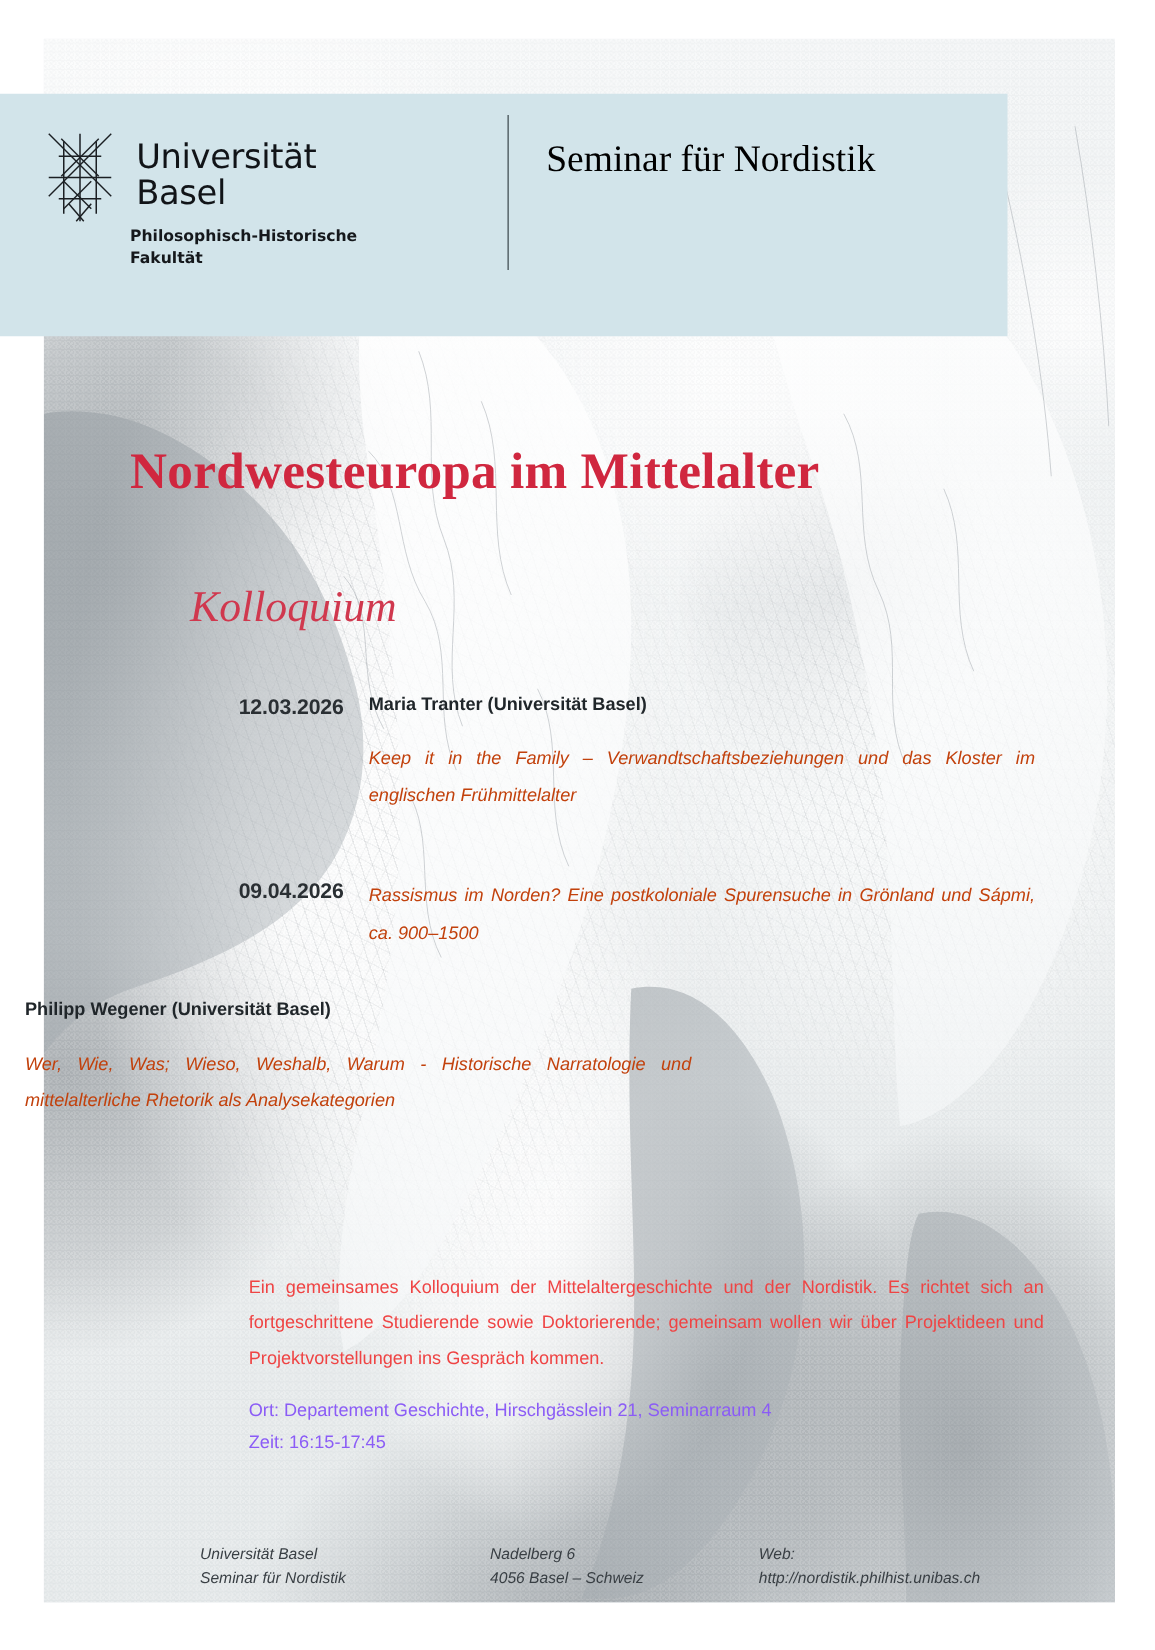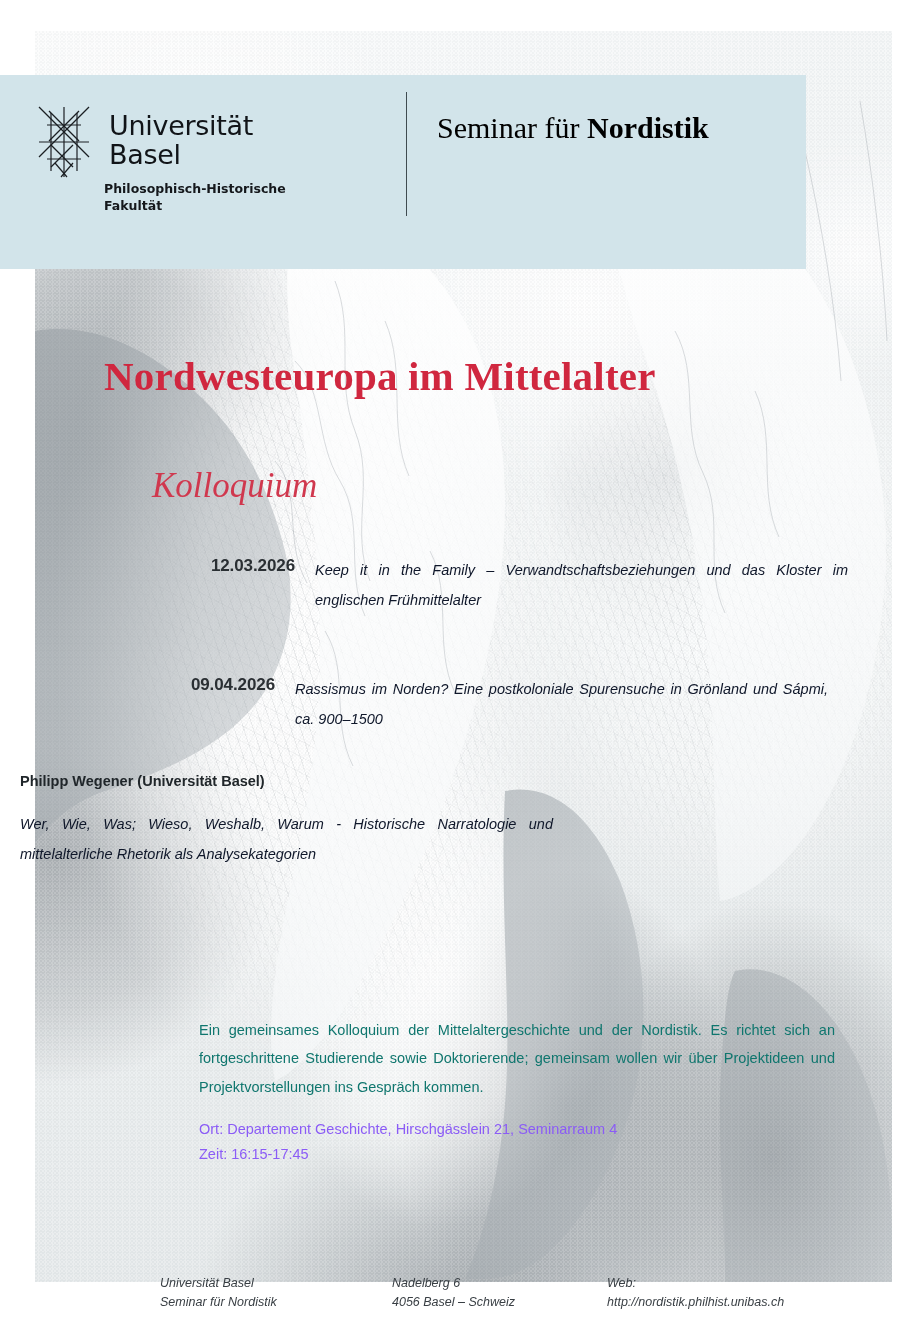--- a/index.html
+++ b/index.html
@@ -114,21 +114,21 @@
   }
   #seminar-title {
     position: absolute;
     left: 437px;
     top: 36px;
     font-family: "Liberation Serif", serif;
     font-size: 30px;
     color: #000000;
     white-space: nowrap;
   }
-  #seminar-title b { font-weight: 700; }
+  #seminar-title b { font-weight: 400; }
   #seminar-title span.light { font-weight: 400; }
   #department-lines {
     position: absolute;
     right: 36px;
     top: 104px;
     text-align: right;
     font-family: "DejaVu Sans", sans-serif;
     font-size: 13px;
     line-height: 1.45;
     color: #6b7176;
@@ -182,36 +182,36 @@
     font-weight: 700;
     font-size: 14.5px;
     color: #20262a;
     margin-bottom: 20px;
     line-height: 1.2;
   }
   .entry-talk {
     font-family: "Liberation Sans", sans-serif;
     font-style: italic;
     font-size: 14.5px;
-    color: #0f172a;
+    color: #c2410c;
     text-align: justify;
     line-height: 2.05;
   }
-  .entry-1 { margin-bottom: 10px; padding-left: 20px; }
+  .entry-1 { margin-bottom: 0; }
   .spacer-a { height: 50px; }
   .spacer-b { height: 38px; }
 
   #description {
     position: absolute;
     left: 199px;
     top: 1016px;
     width: 636px;
     font-family: "Liberation Sans", sans-serif;
     font-size: 14.5px;
-    color: #0f766e;
+    color: #ef4444;
     line-height: 1.95;
     text-align: justify;
   }
   #logistics {
     position: absolute;
     left: 199px;
     top: 1117px;
     font-family: "Liberation Sans", sans-serif;
     font-size: 14.5px;
     color: #8b5cf6;
@@ -225,21 +225,21 @@
     width: 700px;
     display: flex;
     font-family: "Liberation Sans", sans-serif;
     font-style: italic;
     font-size: 12.5px;
     color: #393f44;
     line-height: 1.55;
     align-items: flex-end;
   }
   .footer-col-1 { width: 232px; }
-  .footer-col-2 { width: 215px; margin-top: 40px; }
+  .footer-col-2 { width: 215px; }
   .footer-col-3 { width: 250px; }
 </style>
 </head>
 <body>
 
 <div id="poster-bg">
   <div class="bg-layer bg-sea"></div>
   <div class="bg-layer bg-land"></div>
   <div class="bg-layer bg-fjords"></div>
   <div class="bg-layer bg-grain"></div>
@@ -323,20 +323,21 @@
 <div id="content">
 
   <div id="main-title">Nordwesteuropa im Mittelalter</div>
   <div id="subtitle">Kolloquium</div>
 
   <div id="program">
 
     <div class="entry entry-1">
       <div class="entry-date">12.03.2026</div>
       <div class="entry-body">
+        <div class="entry-speaker">Maria Tranter (Universität Basel)</div>
         <div class="entry-talk">Keep it in the Family – Verwandtschaftsbeziehungen und das Kloster im englischen Frühmittelalter</div>
       </div>
     </div>
 
     <div class="spacer-a"></div>
 
     <div class="entry">
       <div class="entry-date">09.04.2026</div>
       <div class="entry-body">
         <div class="entry-talk">Rassismus im Norden? Eine postkoloniale Spurensuche in Grönland und Sápmi, ca. 900–1500</div>

